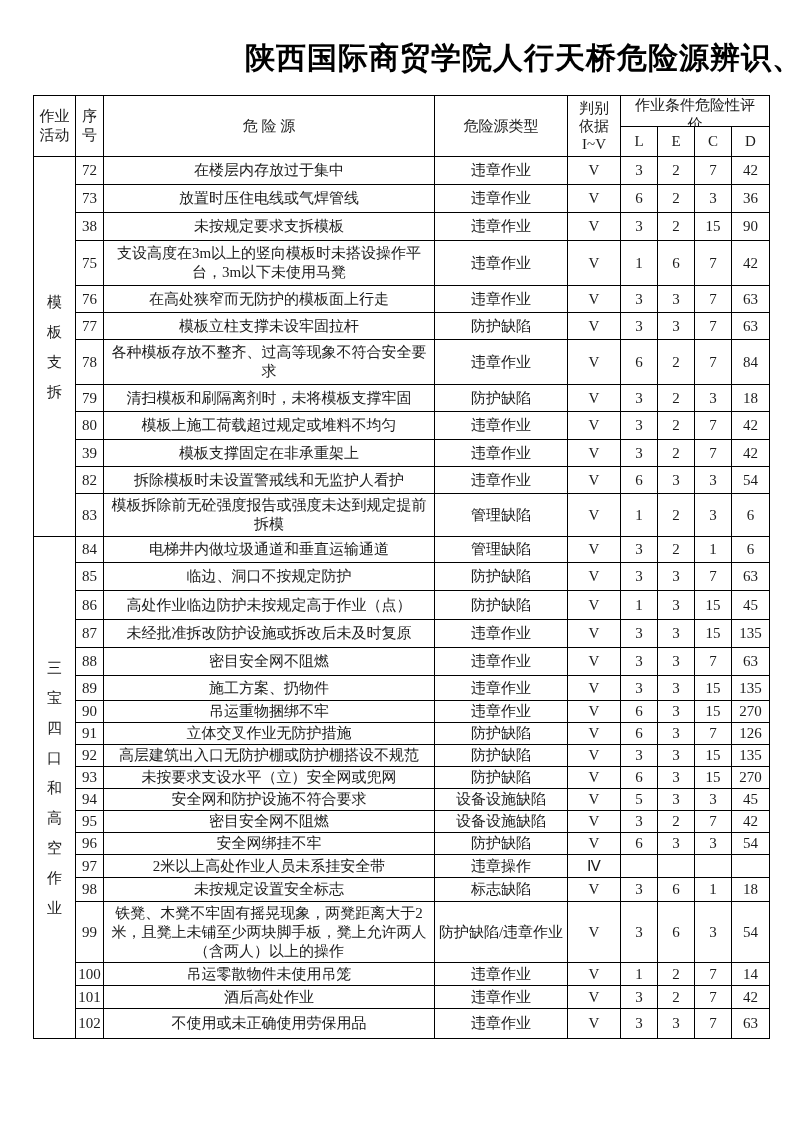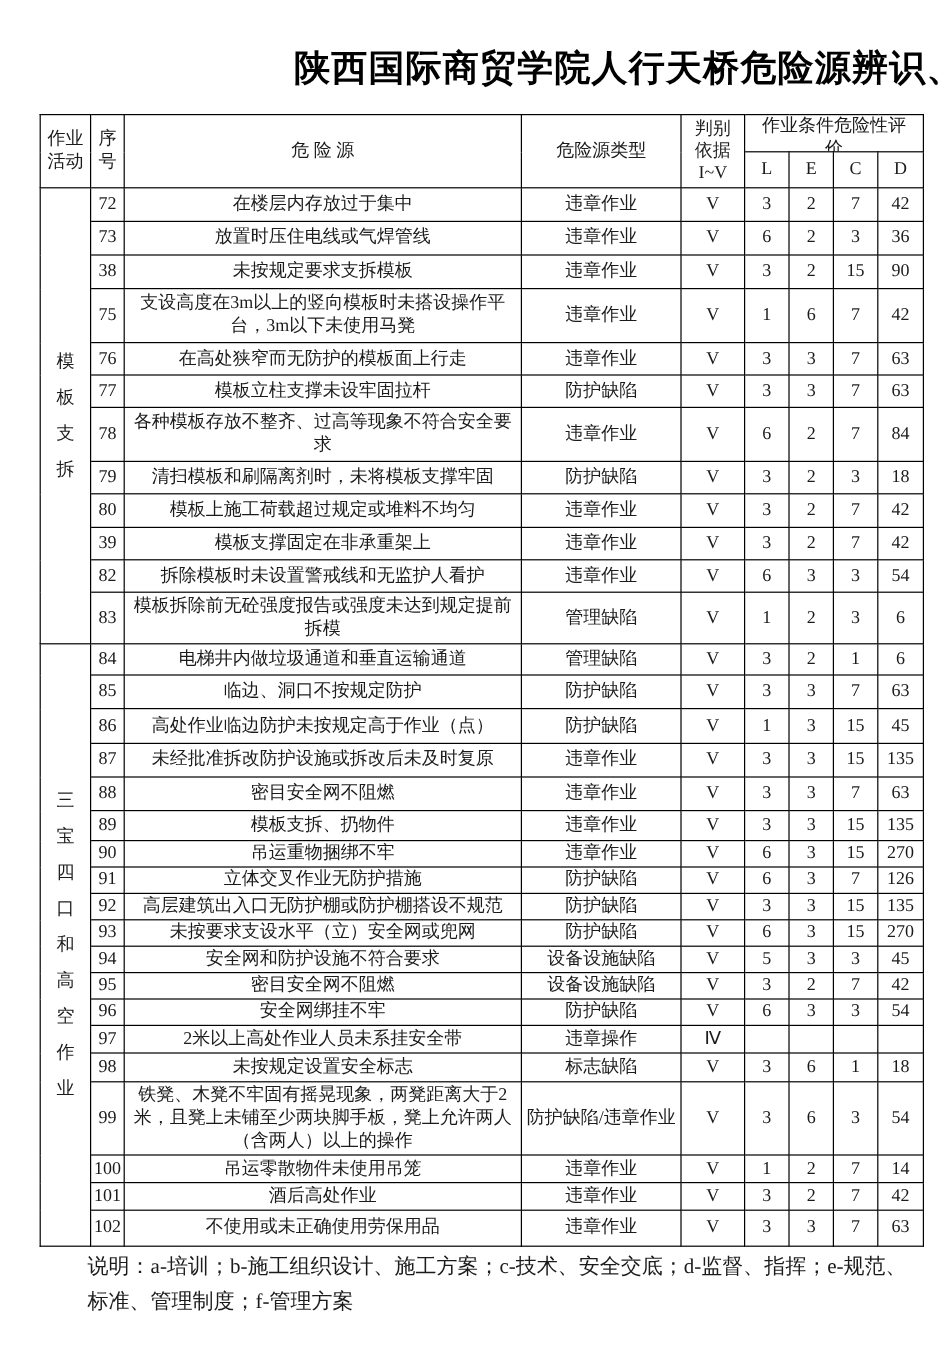--- a/index.html
+++ b/index.html
@@ -285,21 +285,21 @@
           <td class="c-hazard">密目安全网不阻燃</td>
           <td class="c-type">违章作业</td>
           <td class="c-basis">V</td>
           <td class="c-num">3</td>
           <td class="c-num">3</td>
           <td class="c-num">7</td>
           <td class="c-num">63</td>
         </tr>
         <tr style="height: 25px;">
           <td class="c-no">89</td>
-          <td class="c-hazard">模板支拆、扔物件</td>
+          <td class="c-hazard">施工方案、扔物件</td>
           <td class="c-type">违章作业</td>
           <td class="c-basis">V</td>
           <td class="c-num">3</td>
           <td class="c-num">3</td>
           <td class="c-num">15</td>
           <td class="c-num">135</td>
         </tr>
         <tr style="height: 22px;">
           <td class="c-no">90</td>
           <td class="c-hazard">吊运重物捆绑不牢</td>
@@ -426,18 +426,14 @@
           <td class="c-type">违章作业</td>
           <td class="c-basis">V</td>
           <td class="c-num">3</td>
           <td class="c-num">3</td>
           <td class="c-num">7</td>
           <td class="c-num">63</td>
         </tr>
       </tbody>
   </table>
 
-  <div class="note">
-    <div>说明：a-培训；b-施工组织设计、施工方案；c-技术、安全交底；d-监督、指挥；e-规范、</div>
-    <div>标准、管理制度；f-管理方案</div>
-  </div>
 
 </div>
 
 </body></html>

